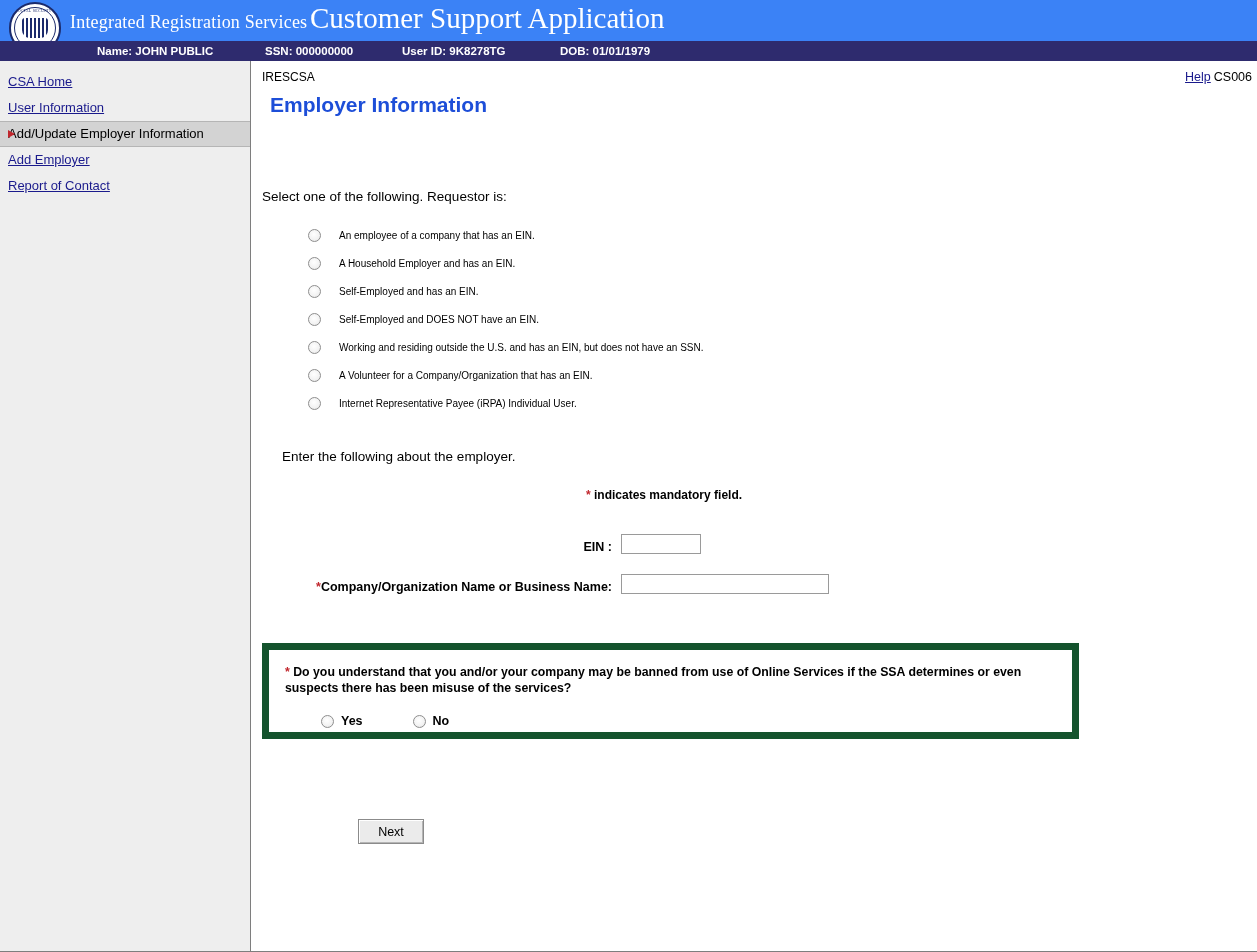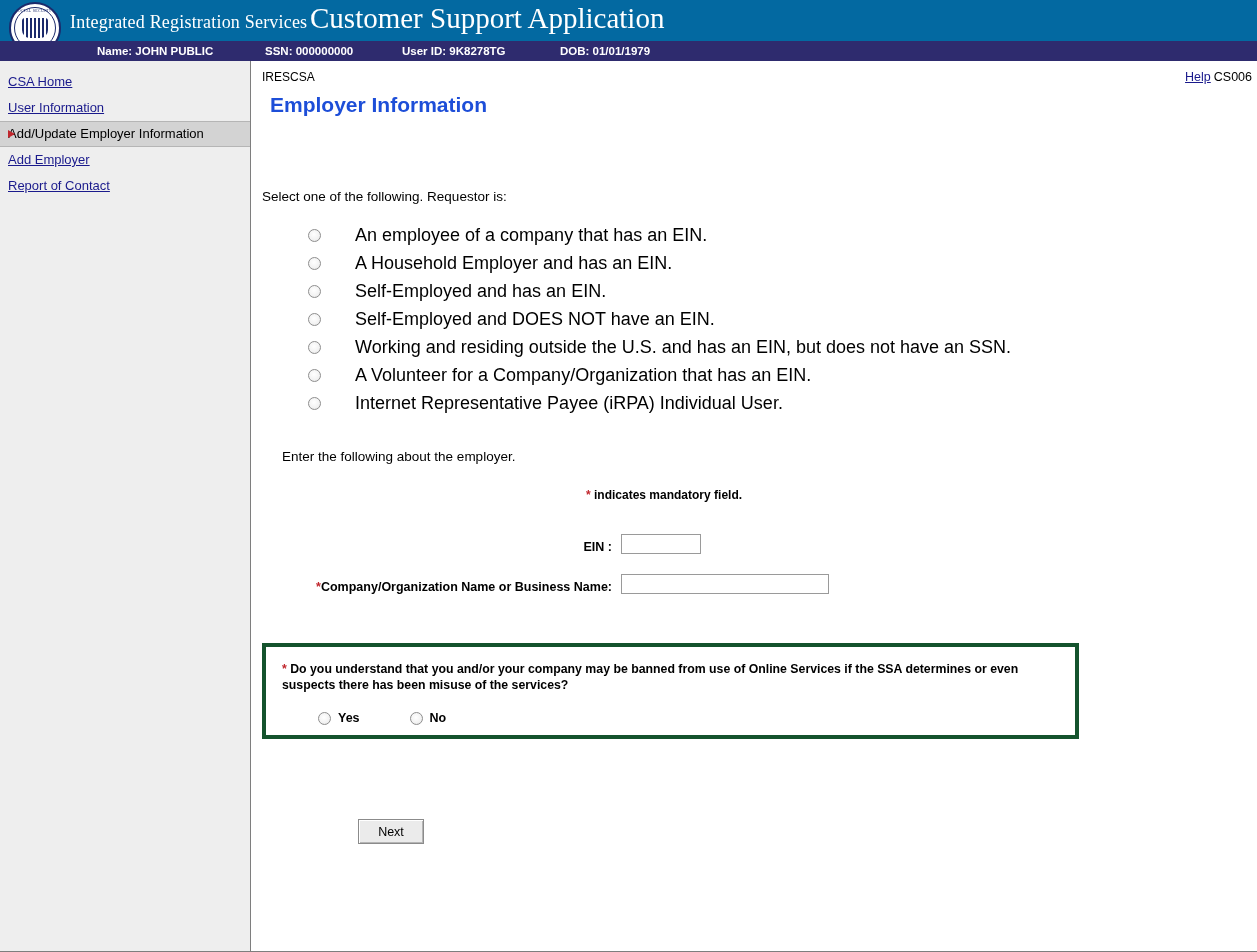--- a/index.html
+++ b/index.html
@@ -13,21 +13,21 @@
     font-size: 13px;
     color: #000;
     background: #ffffff;
     overflow: hidden;
   }
 
   
   .header-bar {
     position: relative;
     height: 41px;
-    background: #0369a1;
+    background: #3b82f6;
     overflow: hidden;
   }
   .seal {
     position: absolute;
     left: 9px;
     top: 2px;
     width: 52px;
     height: 52px;
     border-radius: 50%;
     background: #ffffff;
@@ -205,22 +205,22 @@
   .radio {
     width: 13px;
     height: 13px;
     border-radius: 50%;
     border: 1px solid #8e8e8e;
     background: radial-gradient(circle at 45% 40%, #ffffff 0%, #f2f2f2 60%, #dcdcdc 100%);
     box-sizing: border-box;
     flex: 0 0 auto;
   }
   .radio-label {
-    margin-left: 34px;
-    font-size: 18px;
+    margin-left: 18px;
+    font-size: 10px;
   }
 
   .enter-about {
     position: absolute;
     left: 30px;
     top: 388px;
     font-size: 13.5px;
     text-align: right;
   }
   .mandatory-note {
@@ -258,21 +258,21 @@
   }
   input.ein-input { width: 80px; }
   input.company-input { width: 208px; }
 
   .ack-box {
     position: absolute;
     left: 10px;
     top: 582px;
     width: 817px;
     height: 96px;
-    border: 4px solid #14532d;
+    border: 7px solid #14532d;
     box-sizing: border-box;
   }
   .ack-text {
     position: absolute;
     left: 16px;
     top: 14px;
     right: 10px;
     font-size: 12.3px;
     font-weight: bold;
     line-height: 1.33;

